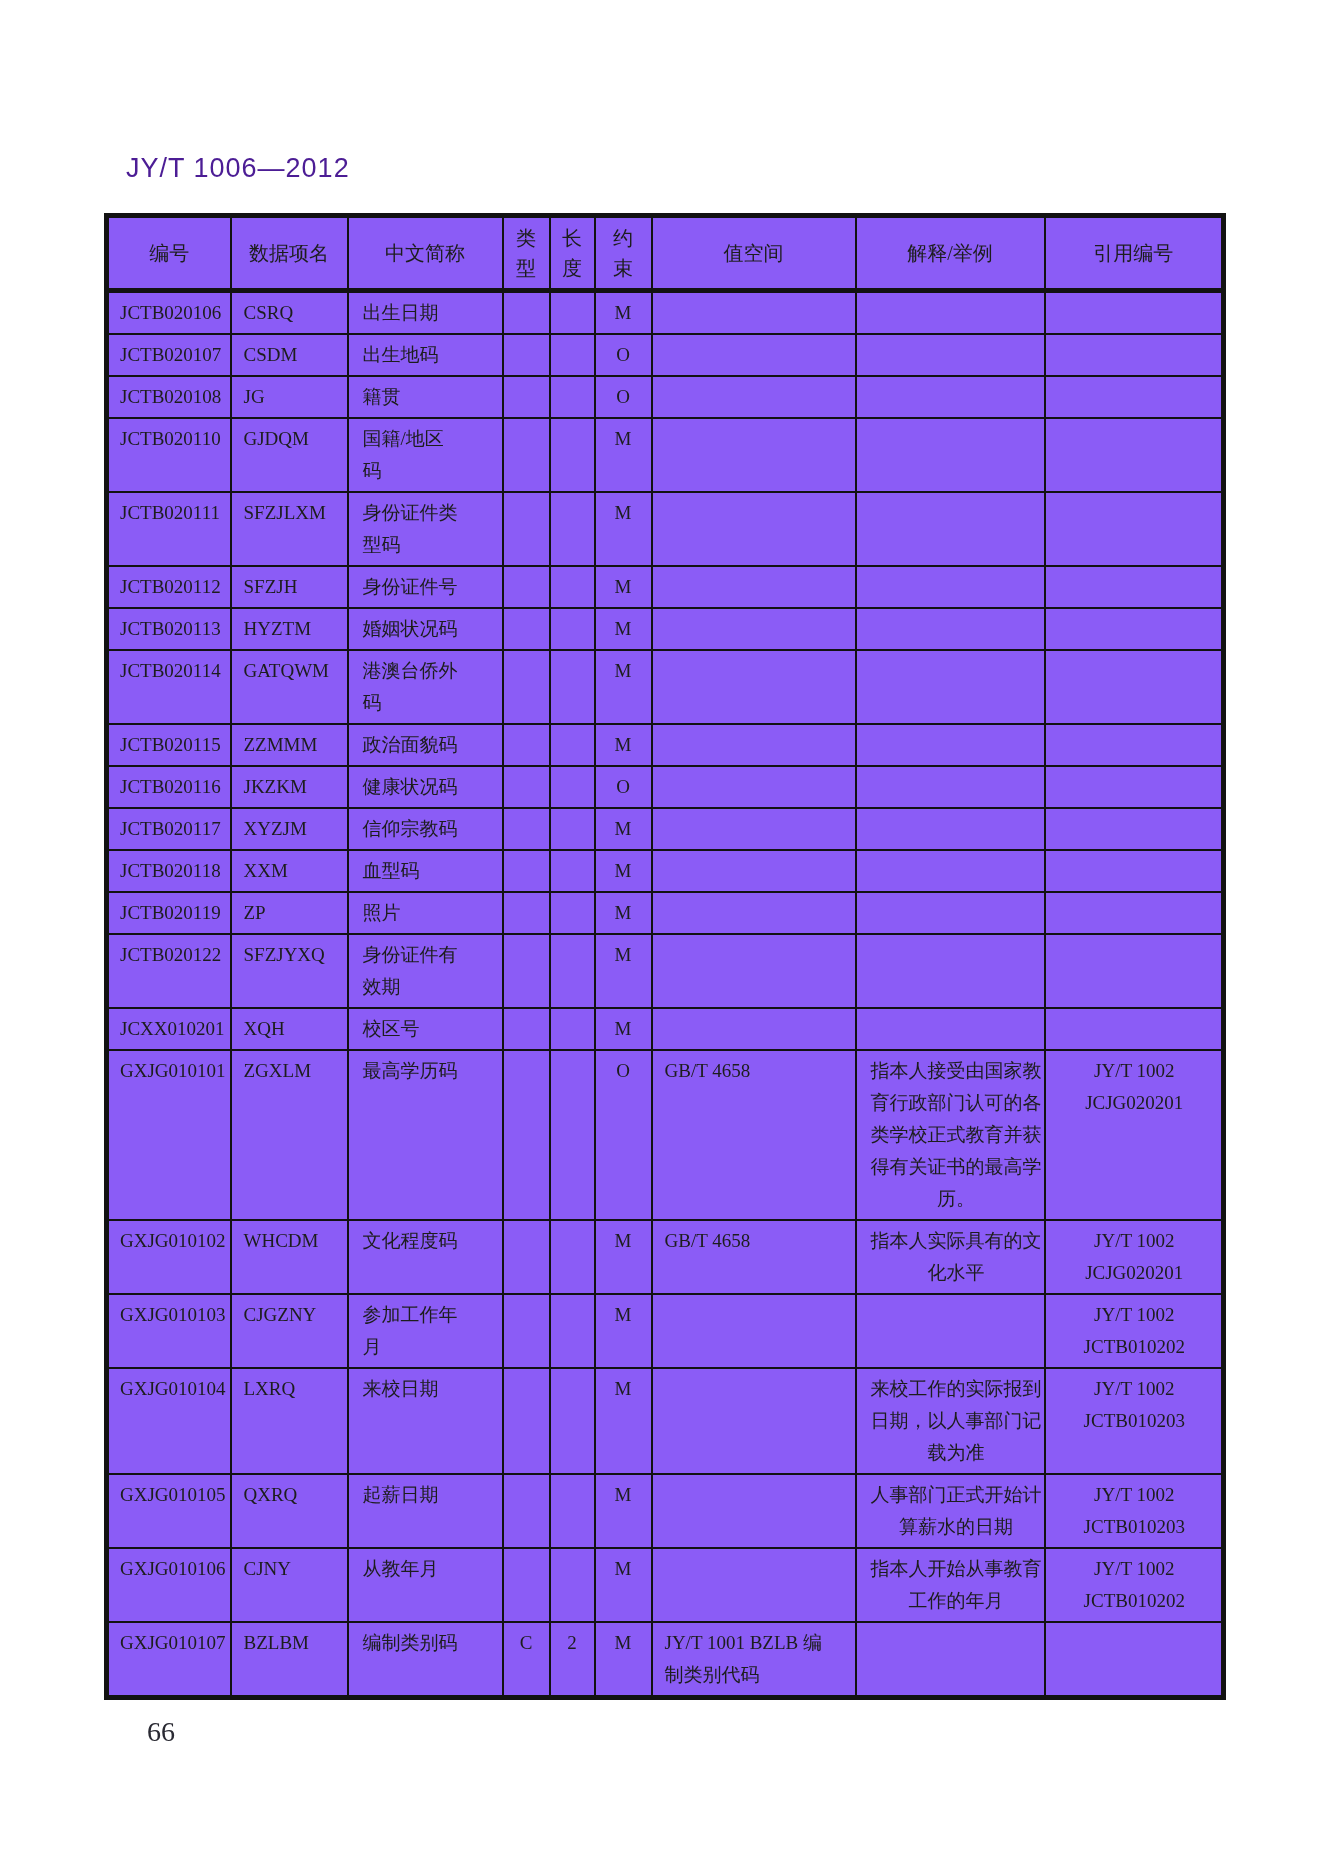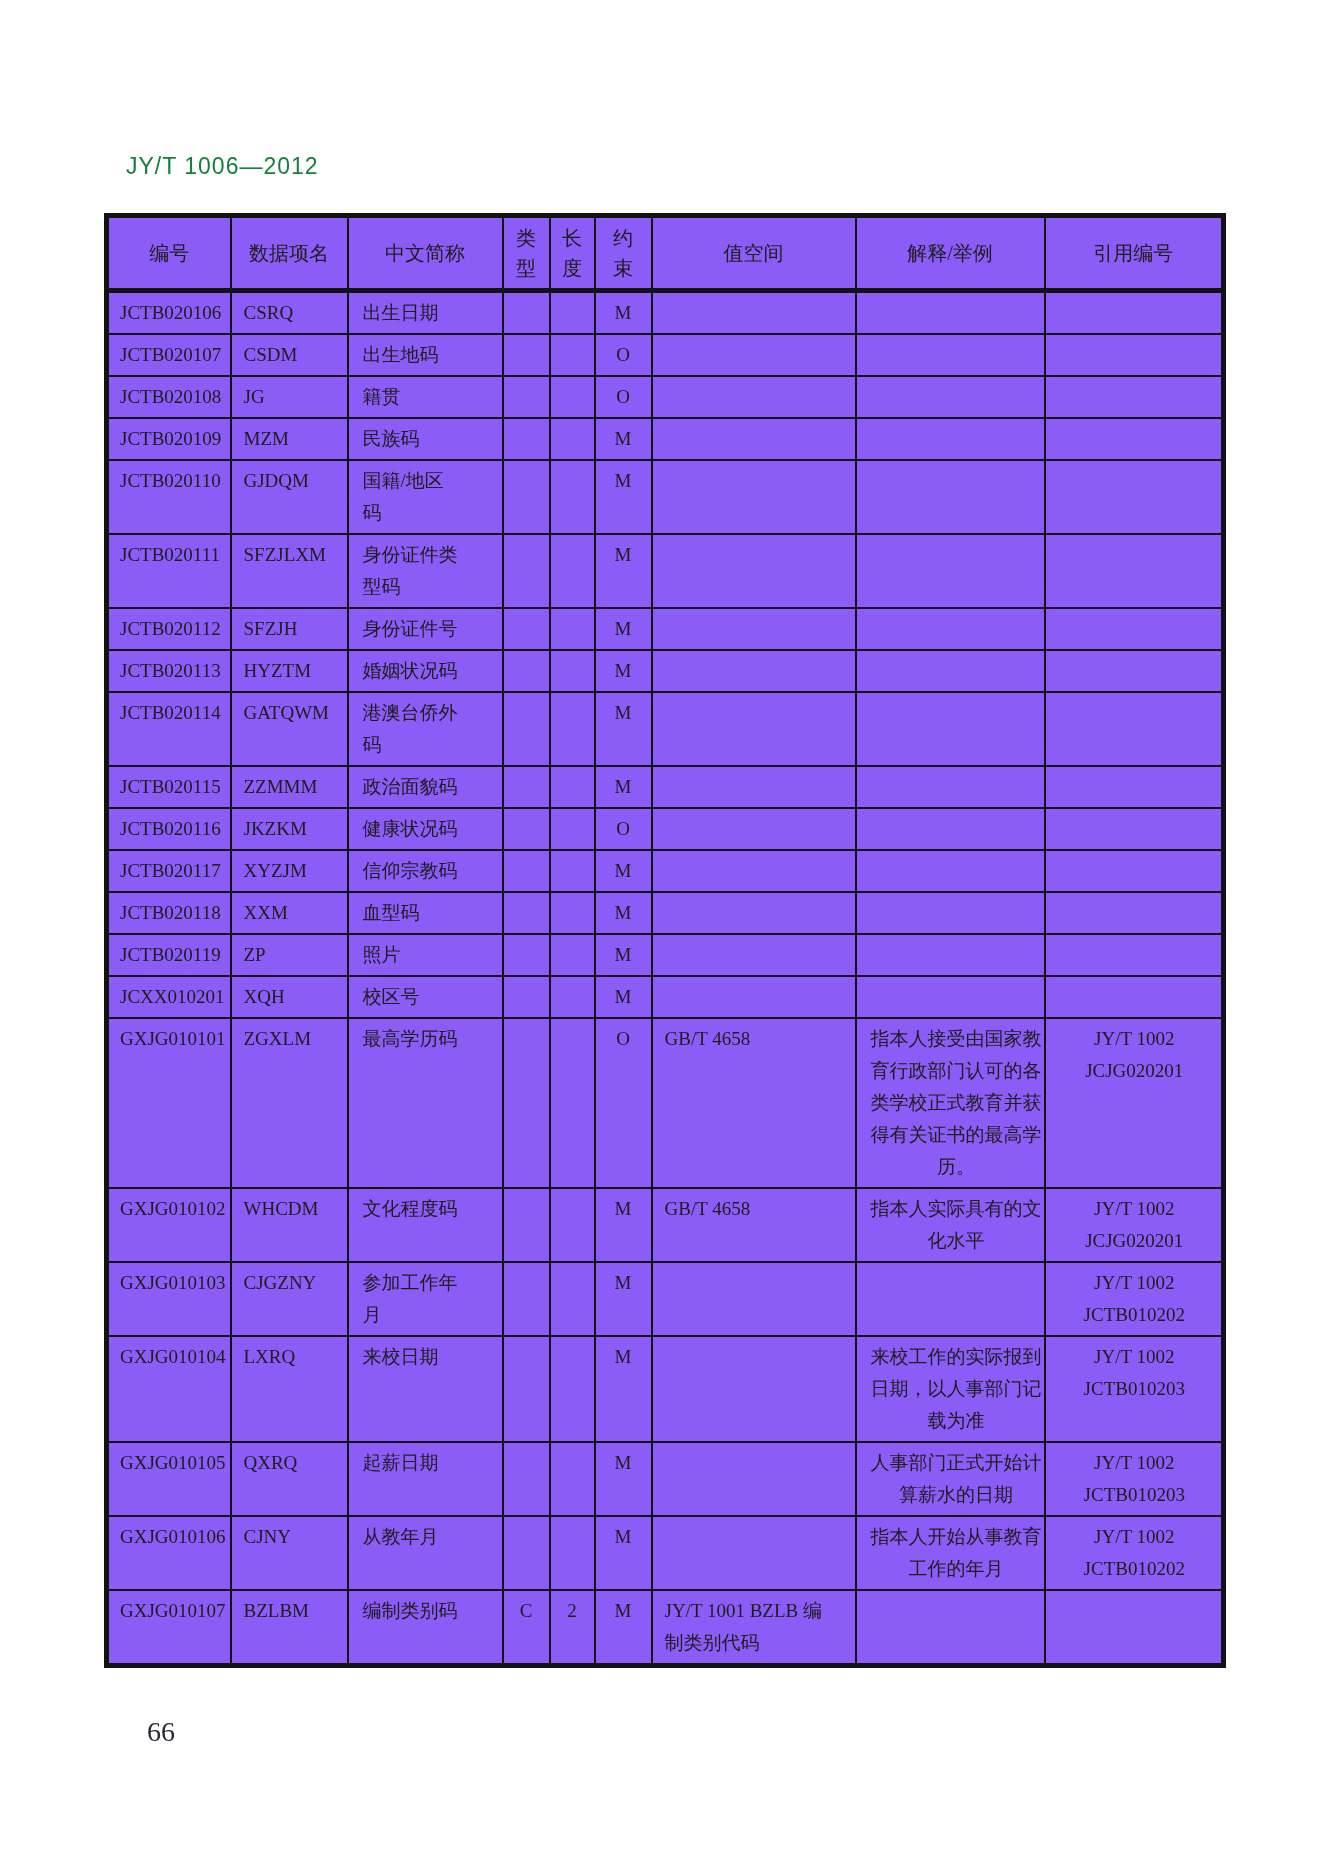--- a/index.html
+++ b/index.html
@@ -12,23 +12,23 @@
     width: 1323px;
     height: 1871px;
     font-family: "Liberation Serif", "DejaVu Serif", serif;
     color: #1d1d1d;
   }
   .doc-title {
     position: absolute;
     left: 126px;
     top: 153px;
     font-family: "Liberation Sans", "DejaVu Sans", sans-serif;
-    font-size: 23px;
+    font-size: 27px;
     letter-spacing: 1px;
-    color: #15803d;
+    color: #4c1d95;
   }
   table.dict {
     position: absolute;
     left: 104px;
     top: 213px;
     width: 1119px;
     border-collapse: collapse;
     table-layout: fixed;
     background: #8b5cf6;
   }
@@ -145,31 +145,20 @@
         <td class="c1">JG</td>
         <td class="c2">籍贯</td>
         <td class="c3"></td>
         <td class="c4"></td>
         <td class="c5">O</td>
         <td class="c6"></td>
         <td class="c7"></td>
         <td class="c8"></td>
       </tr>
       <tr>
-        <td class="c0">JCTB020109</td>
-        <td class="c1">MZM</td>
-        <td class="c2">民族码</td>
-        <td class="c3"></td>
-        <td class="c4"></td>
-        <td class="c5">M</td>
-        <td class="c6"></td>
-        <td class="c7"></td>
-        <td class="c8"></td>
-      </tr>
-      <tr>
         <td class="c0">JCTB020110</td>
         <td class="c1">GJDQM</td>
         <td class="c2">国籍/地区
 码</td>
         <td class="c3"></td>
         <td class="c4"></td>
         <td class="c5">M</td>
         <td class="c6"></td>
         <td class="c7"></td>
         <td class="c8"></td>
@@ -261,20 +250,32 @@
         <td class="c4"></td>
         <td class="c5">M</td>
         <td class="c6"></td>
         <td class="c7"></td>
         <td class="c8"></td>
       </tr>
       <tr>
         <td class="c0">JCTB020119</td>
         <td class="c1">ZP</td>
         <td class="c2">照片</td>
+        <td class="c3"></td>
+        <td class="c4"></td>
+        <td class="c5">M</td>
+        <td class="c6"></td>
+        <td class="c7"></td>
+        <td class="c8"></td>
+      </tr>
+      <tr>
+        <td class="c0">JCTB020122</td>
+        <td class="c1">SFZJYXQ</td>
+        <td class="c2">身份证件有
+效期</td>
         <td class="c3"></td>
         <td class="c4"></td>
         <td class="c5">M</td>
         <td class="c6"></td>
         <td class="c7"></td>
         <td class="c8"></td>
       </tr>
       <tr>
         <td class="c0">JCXX010201</td>
         <td class="c1">XQH</td>

